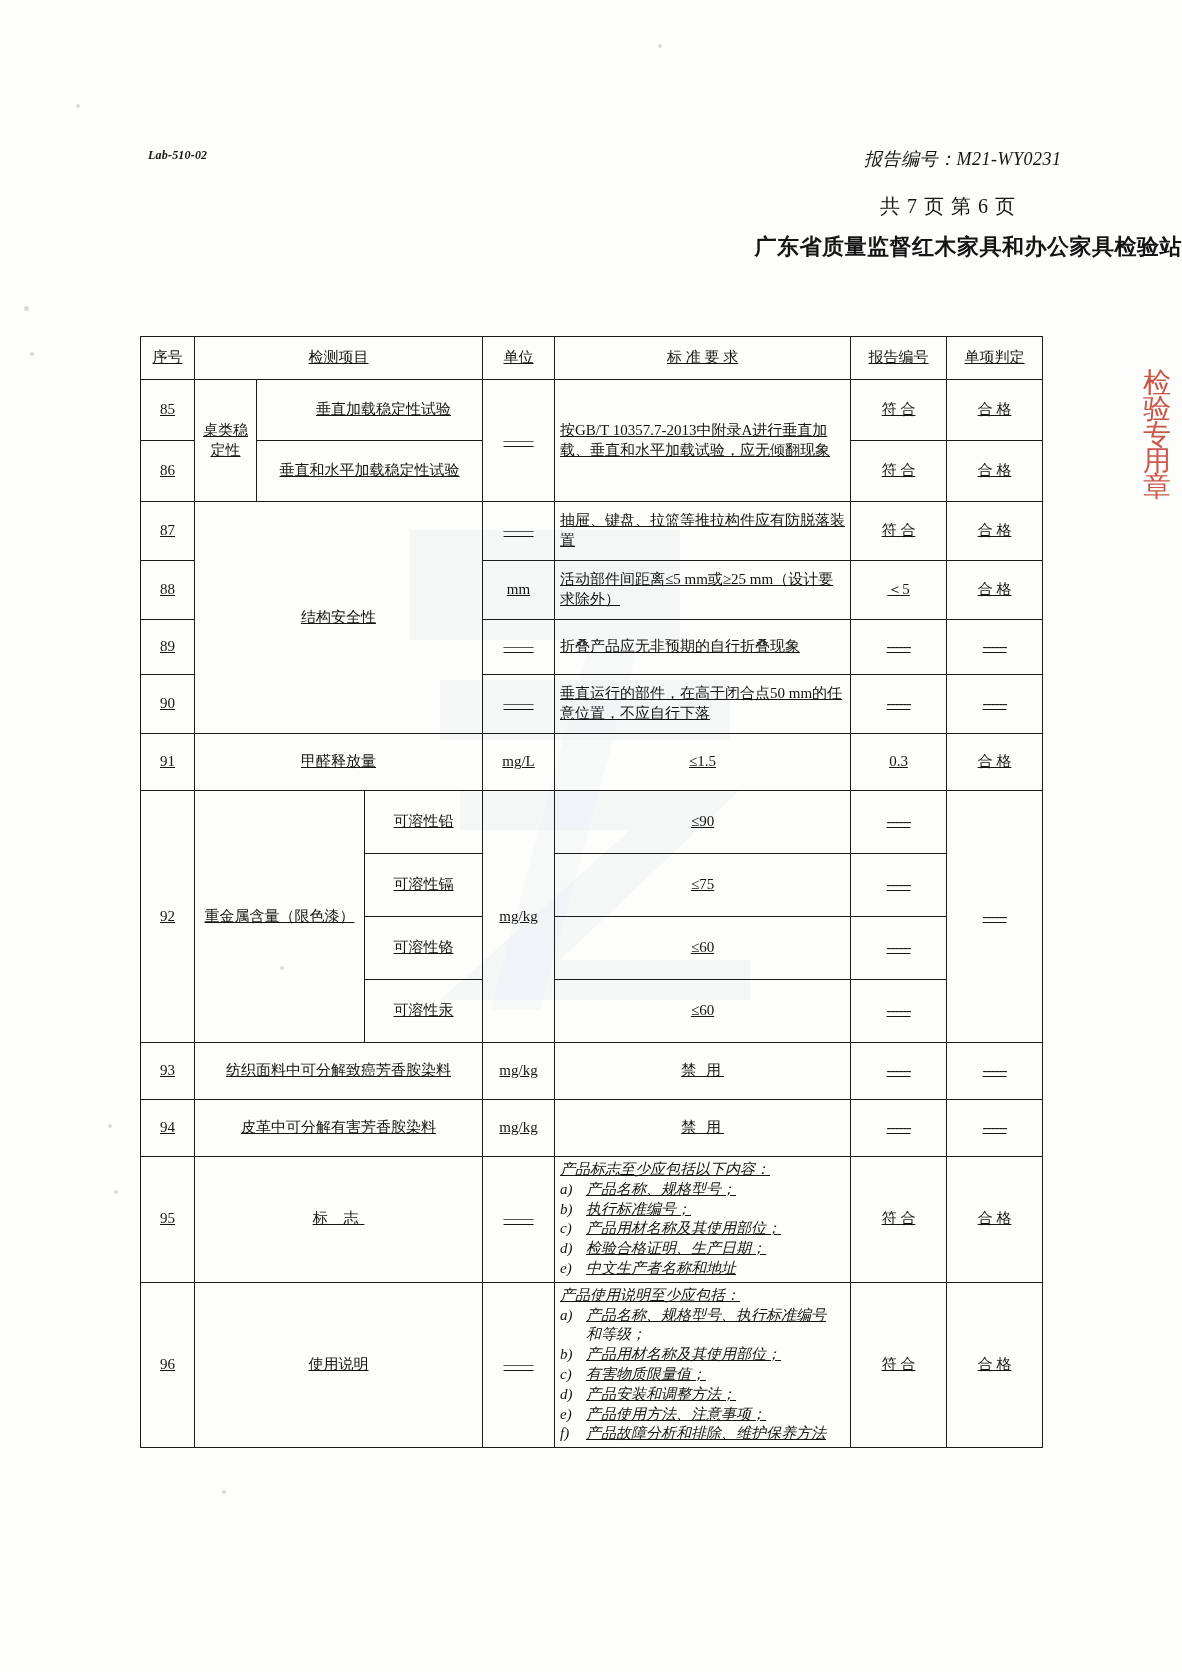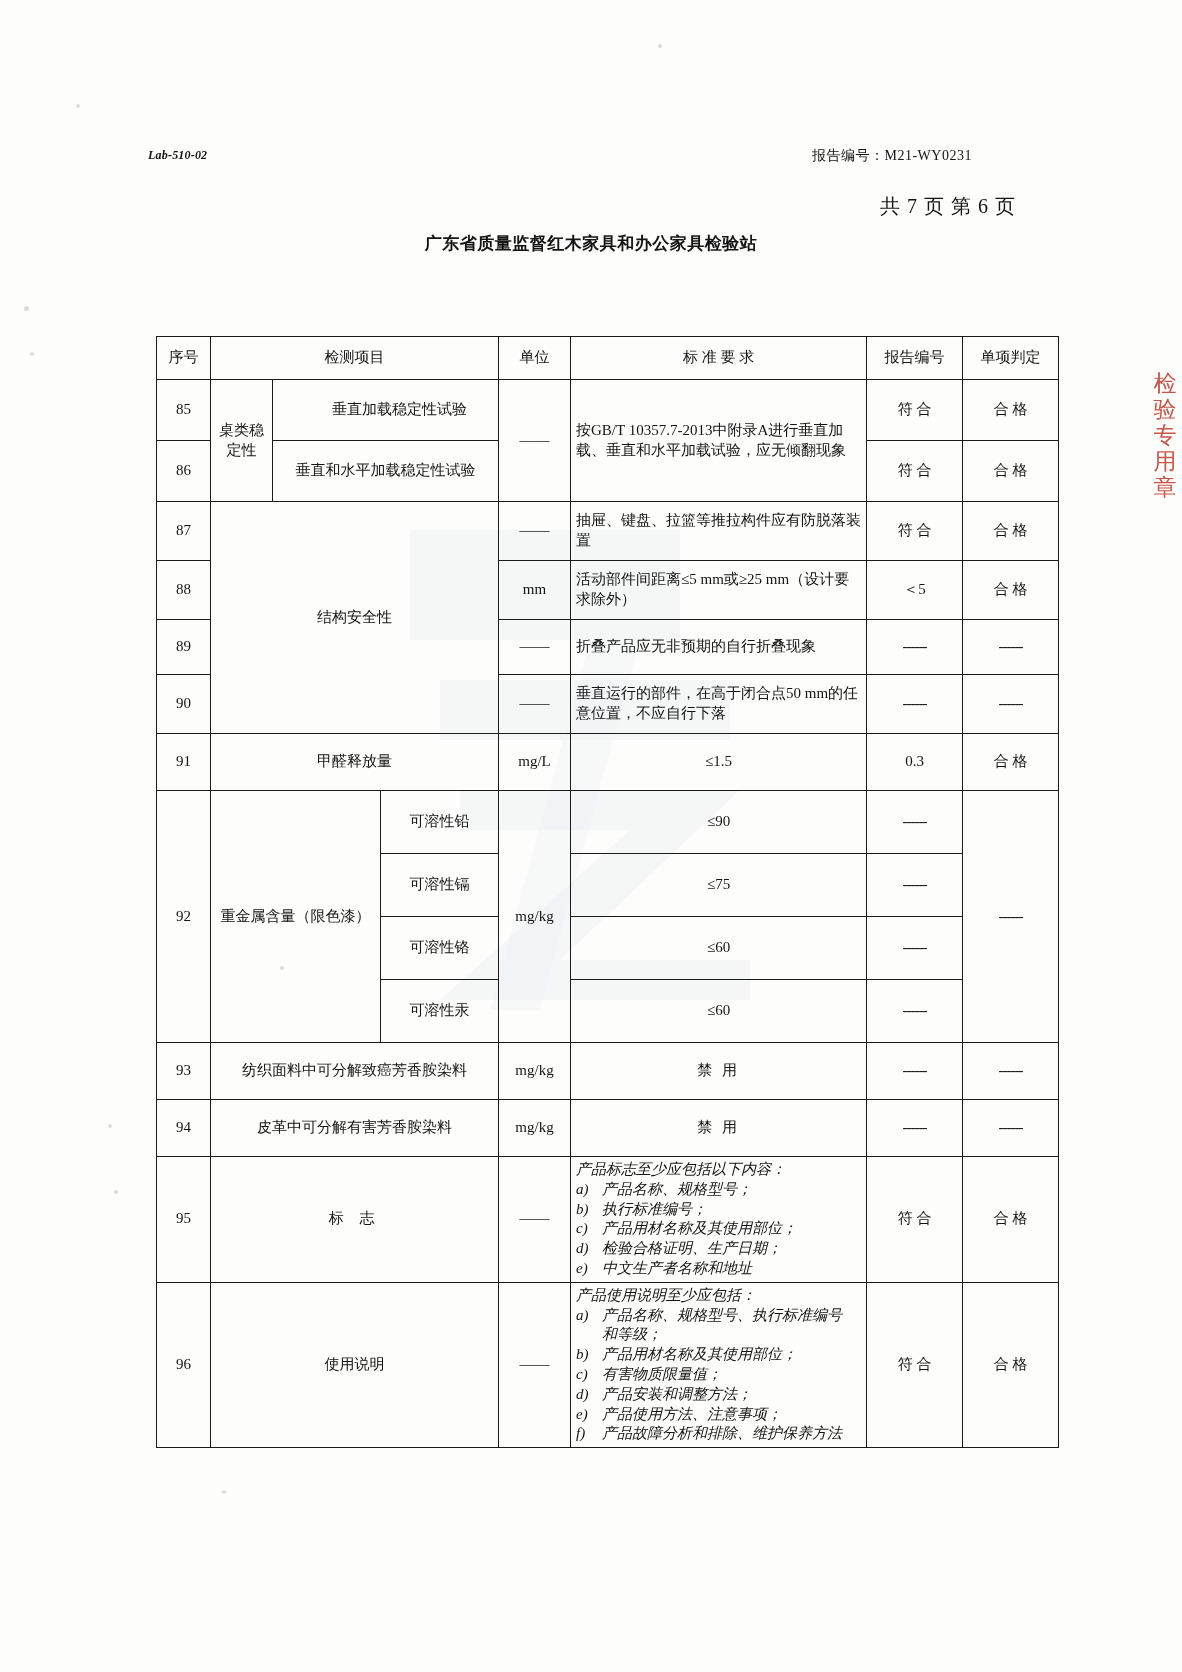--- a/index.html
+++ b/index.html
@@ -33,83 +33,85 @@
     position: absolute;
     left: 380px;
     top: 490px;
     width: 420px;
     height: 520px;
     pointer-events: none;
     opacity: .30;
   }
   .stamp {
     position: absolute;
-    right: 0;
+    right: 8px;
     top: 370px;
     width: 34px;
     height: 160px;
     color: #c0392b;
-    font-family: Liberation Sans, sans-serif;
-    font-size: 23px;
+    font-family: Liberation Serif, serif;
+    font-size: 28px;
     line-height: 26px;
     text-align: center;
     opacity: .85;
     letter-spacing: 0;
   }
   .hdr-left {
     position: absolute;
     left: 148px;
     top: 148px;
     font-family: "Liberation Serif", serif;
     font-weight: bold;
     font-size: 12px;
     letter-spacing: .2px;
     font-style: italic;
   }
   .hdr-right {
     position: absolute;
-    left: 812px;
+    left: 864px;
     top: 147px;
-    font-size: 14px;
+    font-size: 18px;
     letter-spacing: .5px;
+    font-style: italic;
   }
   .hdr-pages {
     position: absolute;
     left: 880px;
     top: 193px;
     font-size: 20px;
     letter-spacing: 1px;
   }
   .org-title {
     position: absolute;
     left: 0; right: 0;
     top: 232px;
-    text-align: center;
+    text-align: right;
     font-family: "DejaVu Sans", sans-serif;
     font-weight: bold;
-    font-size: 17px;
+    font-size: 22px;
     letter-spacing: .5px;
   }
   .doc-title {
     position: absolute;
     left: 0; right: 0;
     top: 281px;
     text-align: center;
     font-family: "DejaVu Sans", sans-serif;
     font-weight: bold;
     font-size: 29px;
     letter-spacing: 10px;
   }
   table.report {
     position: absolute;
-    left: 156px;
+    left: 140px;
     top: 336px;
     width: 902px;
     border-collapse: collapse;
     table-layout: fixed;
+    text-decoration: underline;
   }
   table.report td, table.report th {
     border: 1px solid #1b1b1b;
     padding: 3px 5px;
     font-size: 15px;
     vertical-align: middle;
     line-height: 1.32;
   }
   th {
     font-weight: normal;

